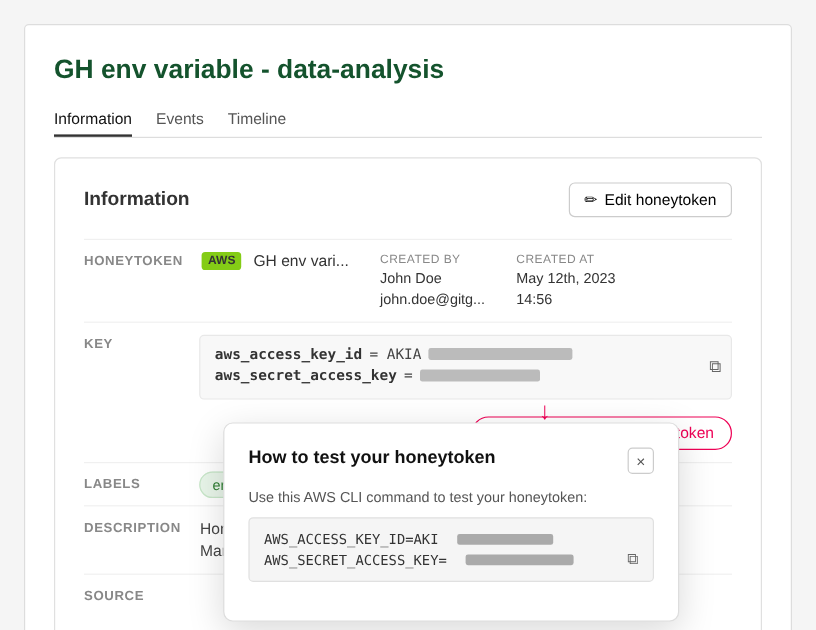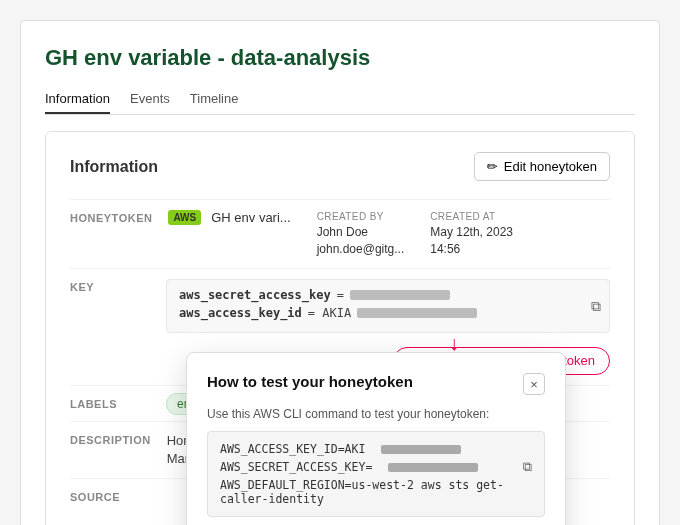--- a/index.html
+++ b/index.html
@@ -247,20 +247,21 @@
       font-size: 11.5px;
       margin-bottom: 12px;
       position: relative;
     }
     .cli-line {
       color: #333;
       margin-bottom: 3px;
       display: flex;
       align-items: center;
       gap: 16px;
+      text-align: center;
     }
     .cli-line:last-child { margin-bottom: 0; }
     .cli-blur {
       display: inline-block;
       background: #aaa;
       border-radius: 2px;
       height: 9px;
       vertical-align: middle;
     }
     .page-wrapper {
@@ -312,28 +313,28 @@
           <div class="meta-value">May 12th, 2023<br>14:56</div>
         </div>
       </div>
     </div>
 
     <div class="info-row">
       <span class="info-label">KEY</span>
       <div class="key-row-container">
         <div class="key-box" style="width:100%;">
           <div class="key-line">
+            <span class="key-name">aws_access_key_id</span>
+            <span>= AKIA</span>
+            <span class="key-val-blur" style="width:120px;"></span>
+          </div>
+          <div class="key-line">
             <span class="key-name">aws_secret_access_key</span>
             <span>=</span>
             <span class="key-val-blur" style="width:100px;"></span>
-          </div>
-          <div class="key-line">
-            <span class="key-name">aws_access_key_id</span>
-            <span>= AKIA</span>
-            <span class="key-val-blur" style="width:120px;"></span>
           </div>
           <span class="copy-icon">⧉</span>
         </div>
         <button class="how-to-btn">
           <span style="border:1.5px solid #e05;border-radius:50%;width:16px;height:16px;display:inline-flex;align-items:center;justify-content:center;font-size:11px;font-weight:700;color:#e05;">?</span>
           <span>How to test your honeytoken</span>
         </button>
       </div>
     </div>
 
@@ -367,22 +368,19 @@
         <div class="cli-box">
           <div class="cli-line">
             <span>AWS_ACCESS_KEY_ID=AKI</span>
             <span class="cli-blur" style="width:80px;"></span>
           </div>
           <div class="cli-line">
             <span>AWS_SECRET_ACCESS_KEY=</span>
             <span class="cli-blur" style="width:90px;"></span>
             <span style="margin-left:auto;cursor:pointer;color:#666;font-size:13px;">⧉</span>
           </div>
-          <div class="cli-line">
-            <span>AWS_DEFAULT_REGION=us-west-2 aws sts get-caller-identity</span>
-          </div>
         </div>
 
       </div>
     </div>
 
   </div>
 </div>
 
 </body></html>

